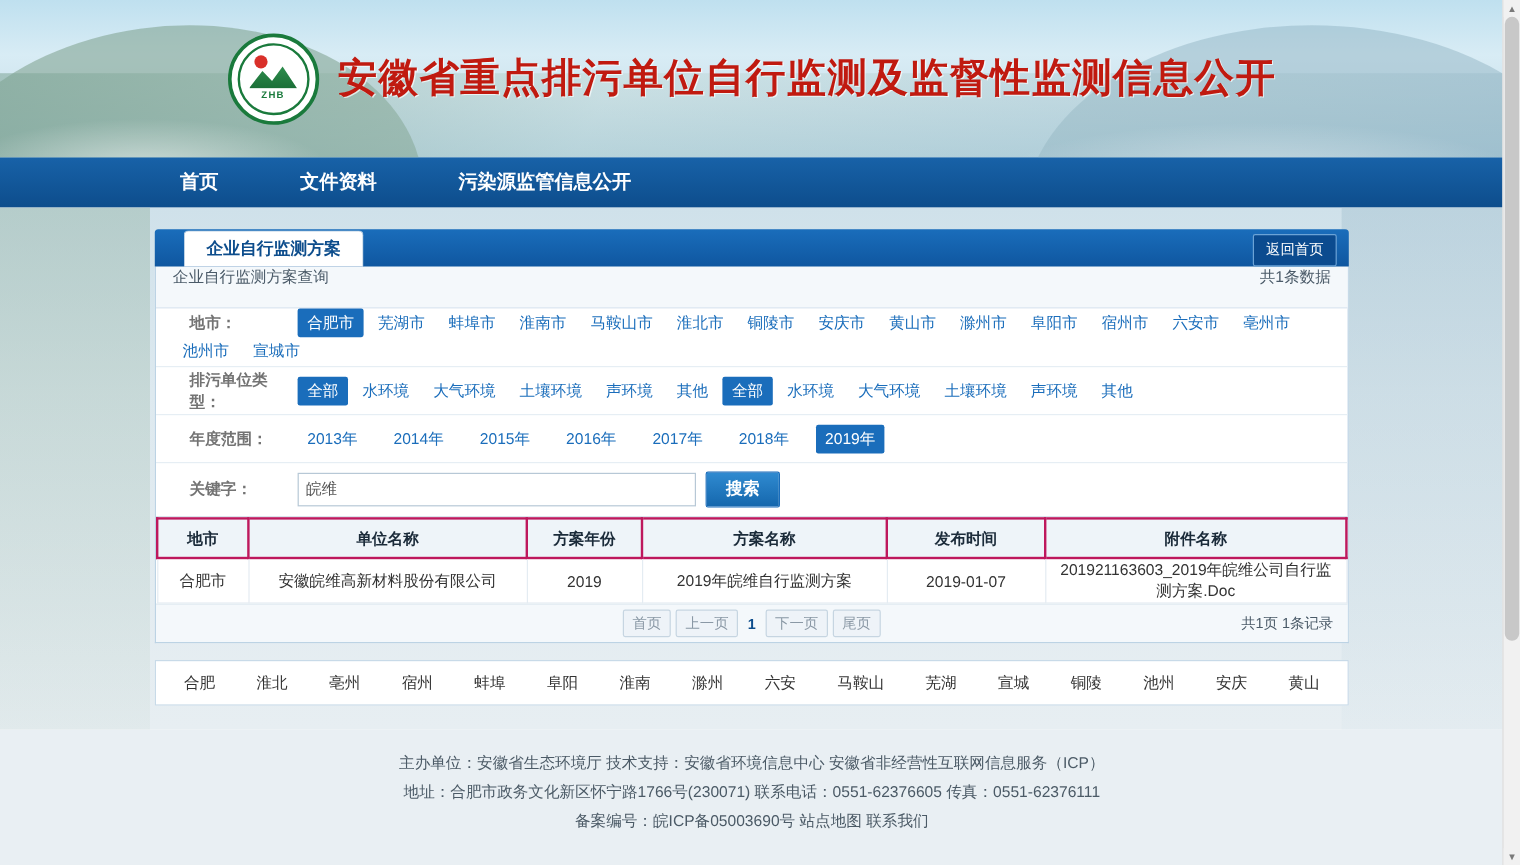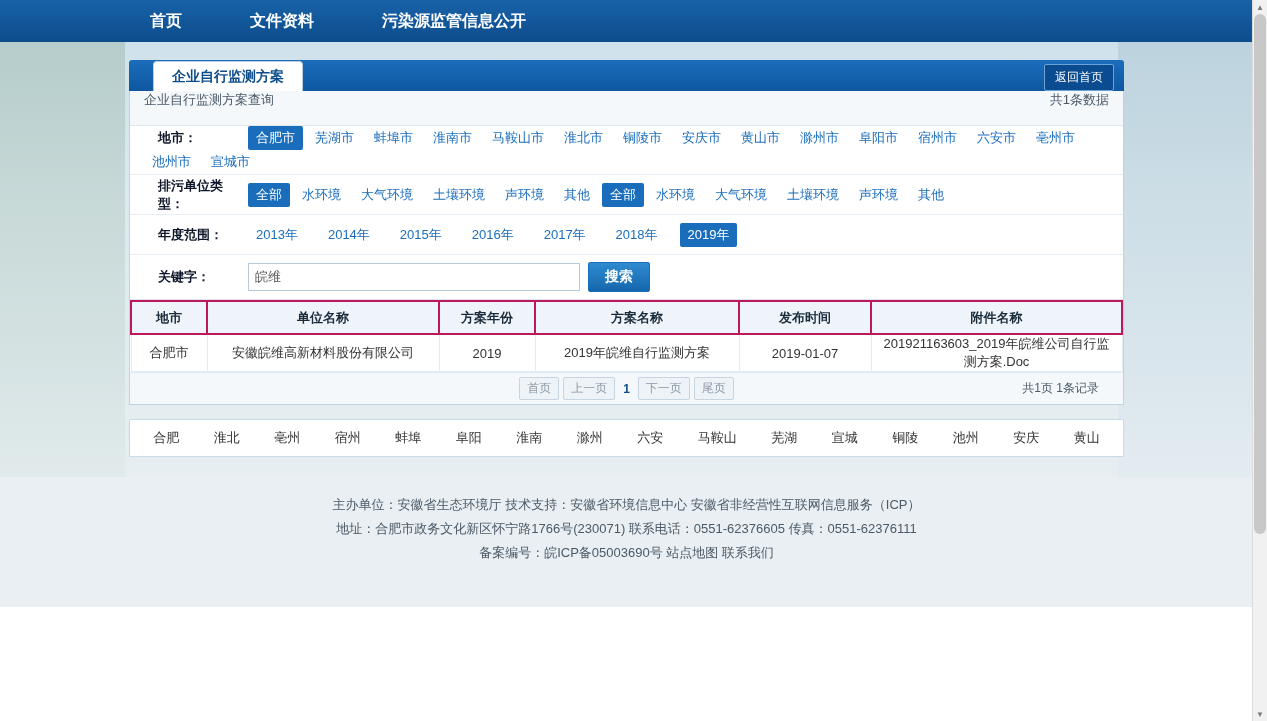--- a/index.html
+++ b/index.html
@@ -211,21 +211,21 @@
   .filter-row {
     display: flex;
     align-items: center;
     min-height: 39px;
     padding: 0 14px;
     border-bottom: 1px solid #e6eef4;
     font-size: 13px;
     flex-wrap: wrap;
   }
   .filter-label {
-    color: #0f172a;
+    color: #737373;
     font-weight: bold;
     width: 104px;
     flex: none;
     padding-left: 14px;
     box-sizing: border-box;
   }
   .chip {
     color: #1a6dbb;
     padding: 3px 8px;
     margin-right: 4px;
@@ -312,21 +312,21 @@
     border-radius: 2px;
     cursor: pointer;
   }
   .pg-num {
     color: #0d4d8c;
     font-weight: bold;
     margin: 0 6px;
   }
   .pg-right {
     position: absolute;
-    right: 24px;
+    right: 12px;
     color: #4a5a68;
   }
   
   .citybar {
     margin-top: 14px;
     background: #ffffff;
     border: 1px solid #c8dae8;
     height: 38px;
     display: flex;
     align-items: center;
@@ -394,20 +394,35 @@
     background: #c8c8c8;
     border-radius: 6px;
     cursor: pointer;
   }
 </style>
 </head>
 <body>
 
 <div class="page">
 
+  <div class="banner">
+    <div class="hill1"></div>
+    <div class="hill2"></div>
+    <div class="mountains"></div>
+    <div class="banner-inner">
+      <div class="logo">
+        <div class="inner-circle">
+          <div class="sun"></div>
+          <div class="mtn"></div>
+          <div class="zhb">ZHB</div>
+        </div>
+      </div>
+      <div class="banner-title">安徽省重点排污单位自行监测及监督性监测信息公开</div>
+    </div>
+  </div>
 
   <div class="nav">
     <div class="nav-item">首页</div>
     <div class="nav-item">文件资料</div>
     <div class="nav-item">污染源监管信息公开</div>
   </div>
 
   <div class="body-area">
     <div class="content">
 

